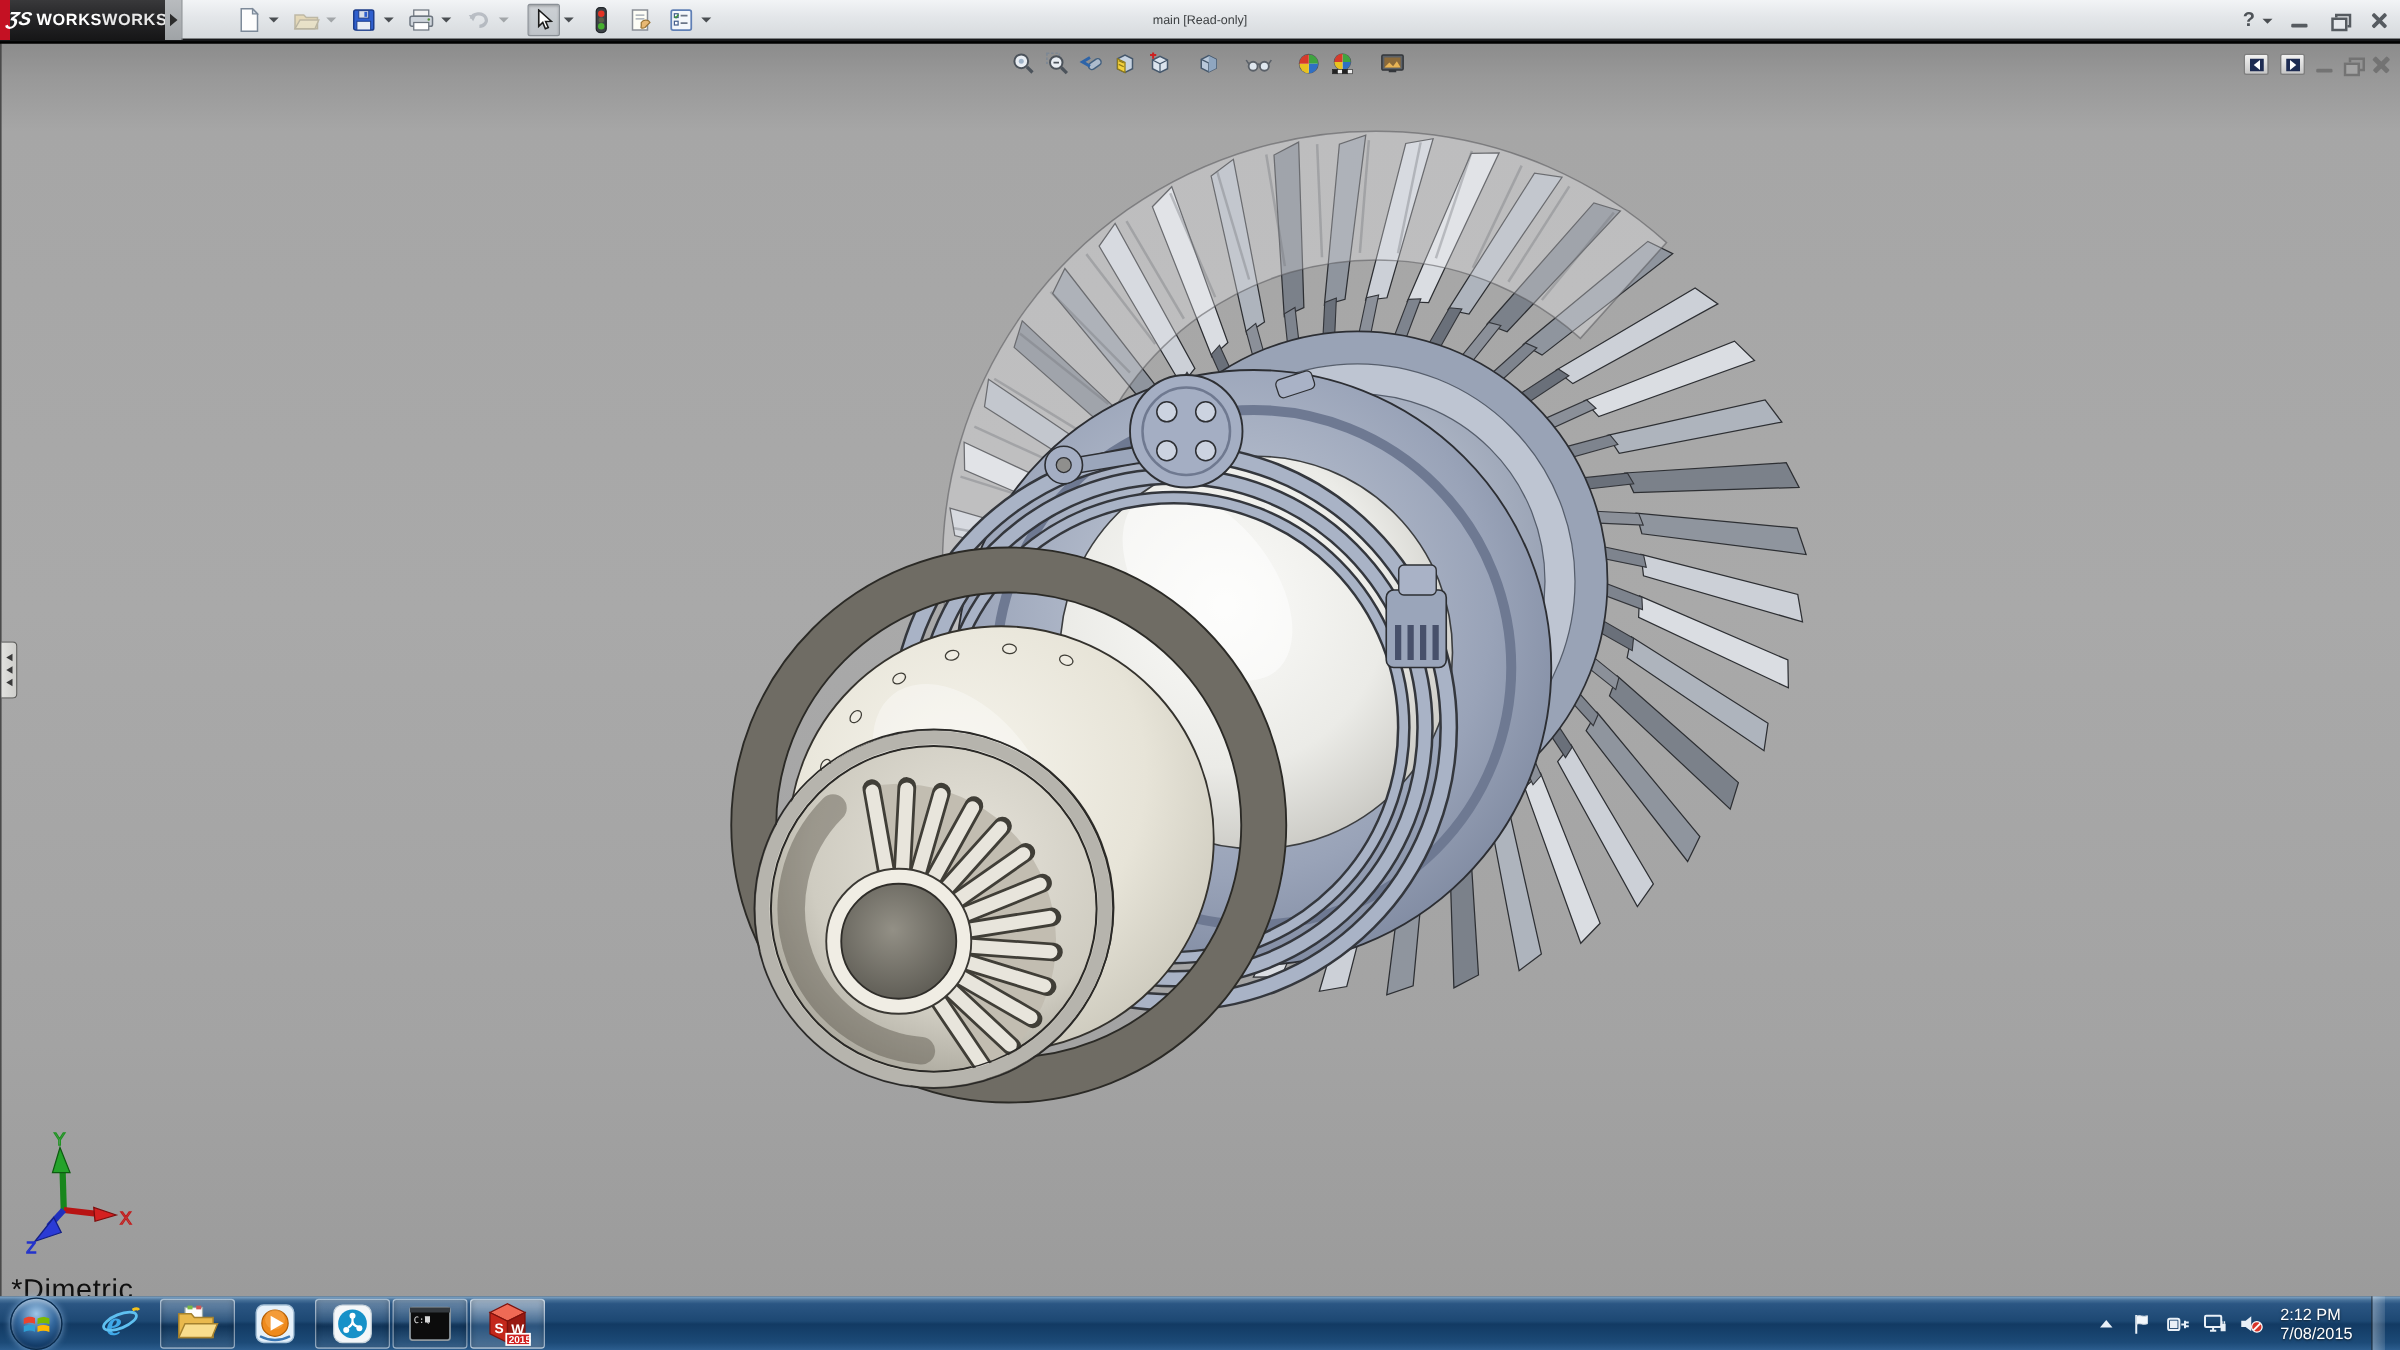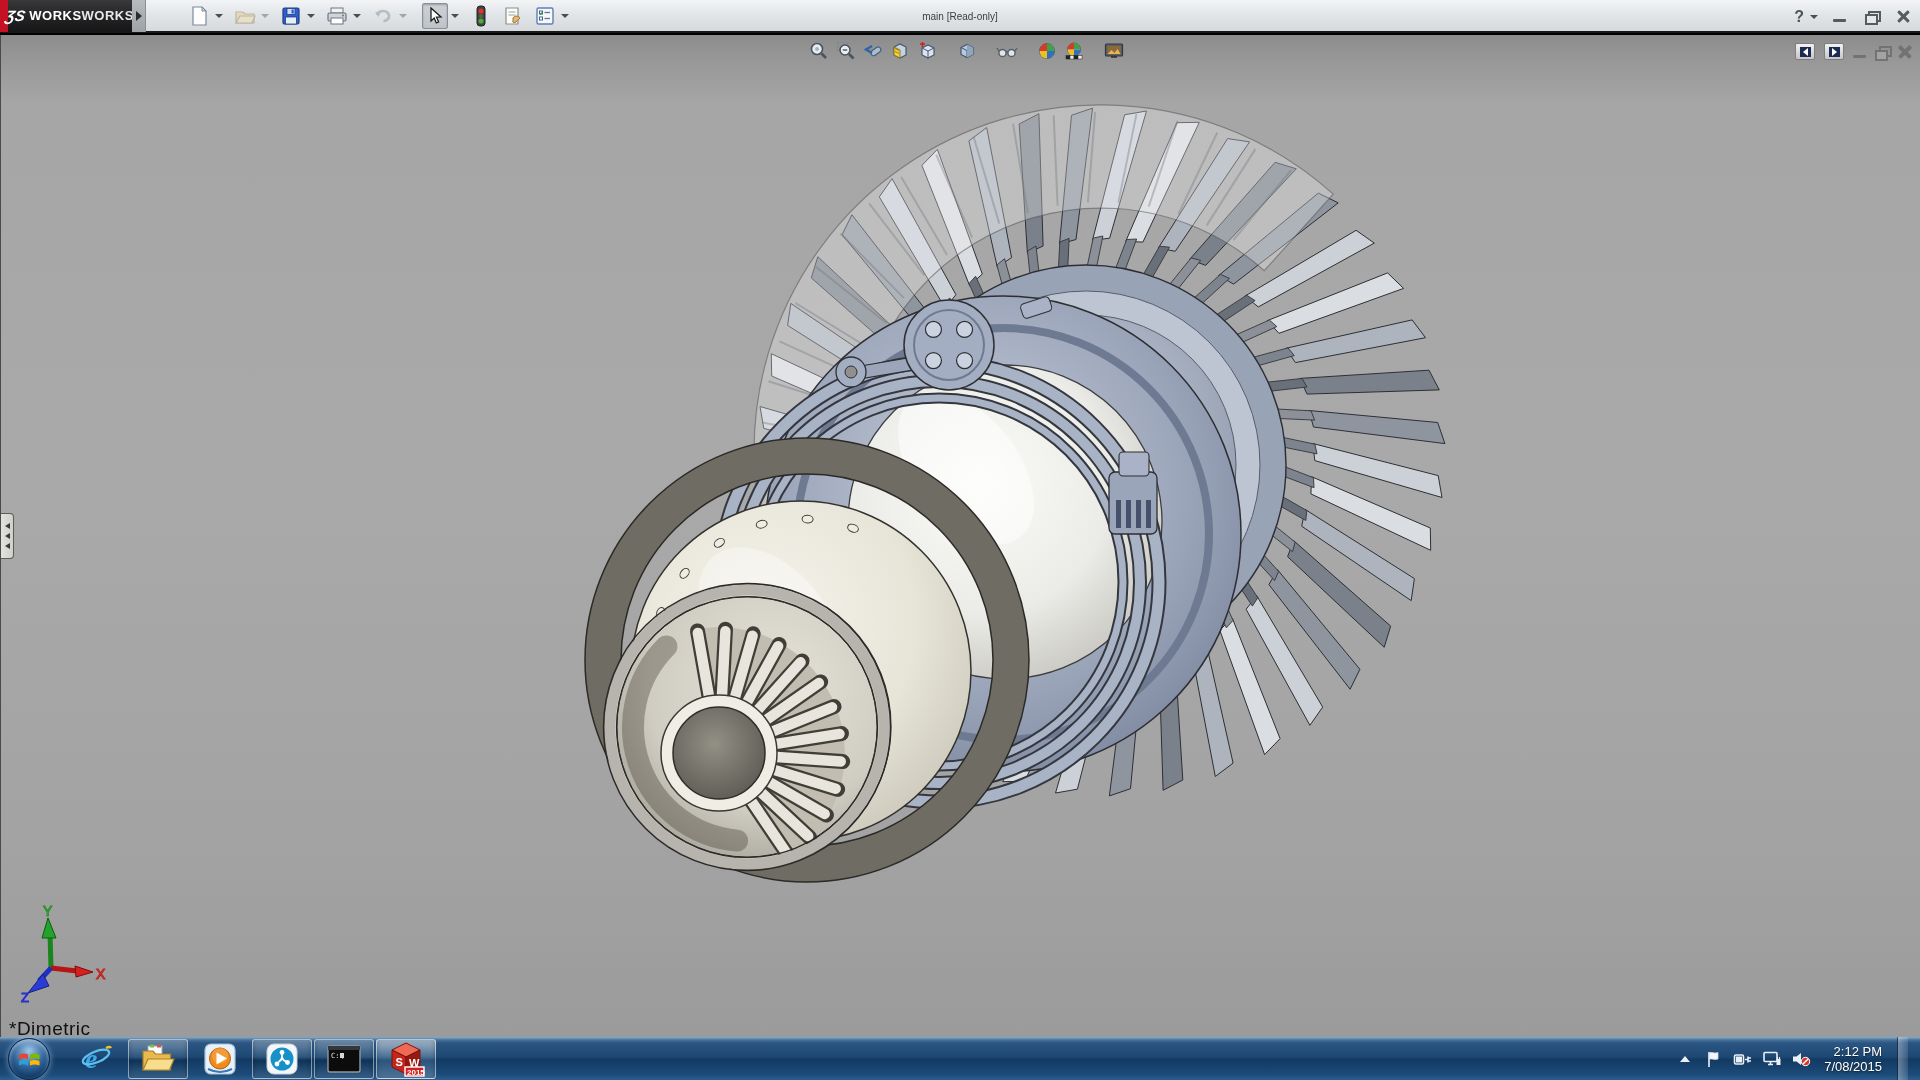--- a/index.html
+++ b/index.html
@@ -68,41 +68,41 @@
   .g-restore::after { content:""; position:absolute; left:0; top:4px; width:9px; height:7px; border:2px solid #6e6e6e; background:#a6a6a6; }
   .g-close { position:relative; width:14px; height:14px; }
   .g-close::before,.g-close::after { content:""; position:absolute; left:-1px; top:5px; width:16px; height:3.5px; background:#6e6e6e; border-radius:1px; }
   .g-close::before { transform:rotate(45deg);} .g-close::after { transform:rotate(-45deg);}
 
   .panel-tab { position:absolute; left:0; top:478px; width:13px; height:46px;
     background:linear-gradient(90deg,#e2e2df,#cfcfcc); border:1px solid #5c5c5a; border-left:none;
     border-radius:0 4px 4px 0; display:flex; flex-direction:column; align-items:center; justify-content:center; gap:4px; }
   .tri-left-s { width:0; height:0; border-right:5px solid #3a3a3a; border-top:3.5px solid transparent; border-bottom:3.5px solid transparent; }
 
-  .view-label { position:absolute; left:8px; top:983px; font-size:19px; color:#101010; letter-spacing:.5px; }
+  .view-label { position:absolute; left:8px; top:983px; font-size:23px; color:#101010; letter-spacing:.5px; }
 
   
   .taskbar { position:absolute; left:0; top:1037px; width:1920px; height:43px;
     background:linear-gradient(180deg,#86abcc 0%,#477199 7%,#2b5683 14%,#1d4873 46%,#123а63 50%,#16436e 52%,#1c4a77 86%,#2c5d8e 100%);
     background:linear-gradient(180deg,#86abcc 0%,#477199 7%,#2b5683 14%,#1d4873 46%,#123a63 52%,#1c4a77 86%,#2c5d8e 100%);
     display:flex; align-items:center; }
   .start-orb { width:42px; height:42px; margin-left:8px; border-radius:50%; position:relative;
     background:radial-gradient(circle at 50% 30%,#9fc6e8 0%,#33679c 45%,#123a66 75%,#0b2b4e 100%);
     box-shadow:0 0 6px rgba(160,200,240,.7), inset 0 2px 4px rgba(255,255,255,.55); border:1px solid #0a2a4a;
     display:flex; align-items:center; justify-content:center; }
   .tb-app { width:60px; height:40px; margin:0 1px; display:flex; align-items:center; justify-content:center; border-radius:3px; }
   .tb-app.running { border:1px solid rgba(255,255,255,.45);
     background:linear-gradient(180deg,rgba(255,255,255,.30),rgba(255,255,255,.08) 45%,rgba(0,0,0,.12) 55%,rgba(255,255,255,.10));
     box-shadow:inset 0 0 5px rgba(0,0,0,.25); }
   .tb-app.active { background:linear-gradient(180deg,rgba(255,255,255,.55),rgba(210,230,250,.25) 45%,rgba(120,160,200,.25) 55%,rgba(255,255,255,.22)); }
 
   .tray { position:absolute; right:12px; top:0; height:43px; display:flex; align-items:center; gap:9px; }
   .tray-icon { width:20px; height:20px; display:flex; align-items:center; justify-content:center; }
   .tri-up { width:0; height:0; border-bottom:6px solid #e9f0f7; border-left:5px solid transparent; border-right:5px solid transparent; }
-  .clock { color:#ffffff; font-size:13px; text-align:right; line-height:15px; text-shadow:0 1px 2px rgba(0,0,0,.7); margin-left:4px; }
+  .clock { color:#ffffff; font-size:13px; text-align:left; line-height:15px; text-shadow:0 1px 2px rgba(0,0,0,.7); margin-left:4px; }
   .show-desktop { width:11px; height:43px; margin-left:6px;
     background:linear-gradient(90deg,rgba(255,255,255,.35),rgba(255,255,255,.12)); border-left:1px solid rgba(0,0,0,.55); }
 </style>
 </head>
 <body>
 
 <div class="app">
 
   <div class="titlebar">
     <div class="logo-red"></div>

